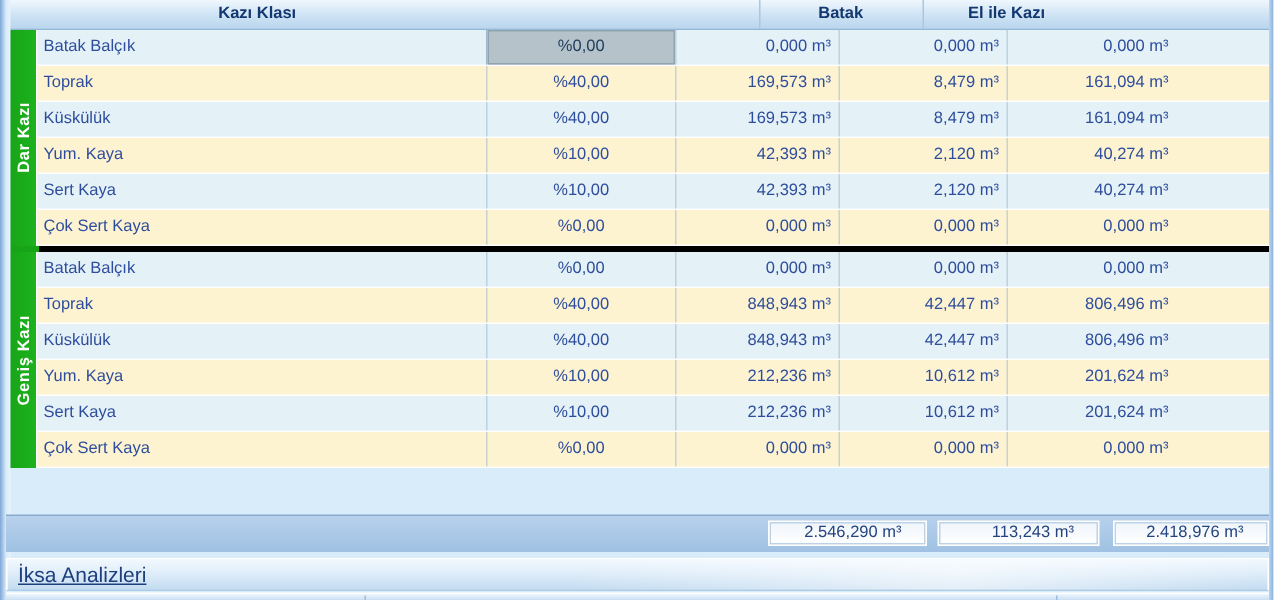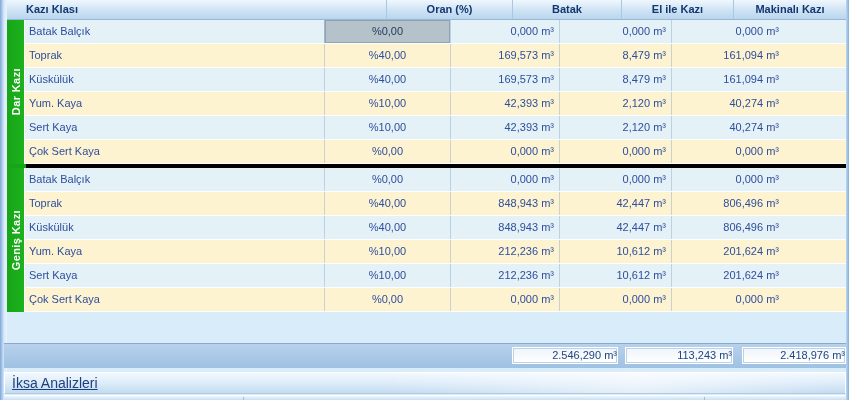--- a/index.html
+++ b/index.html
@@ -54,21 +54,21 @@
   .gsep-gap{width:19px;background:var(--group-band-green,#17a517);}
   .gsep-line{flex:1;background:var(--group-separator-black,#000);}
 
   
   .totals-band{position:absolute;left:4px;top:343px;width:842px;height:25px;
     background:linear-gradient(#b8d1ec,#9fc1e2);
     border-top:1px solid #87a9cc;box-sizing:border-box;}
   .total-box{position:absolute;top:3px;height:17px;box-sizing:border-box;
     background:linear-gradient(#eff5fb,#ffffff);
     border:1px solid #ffffff;box-shadow:inset 0 0 0 1px #bcd3e7;
-    font-size:11px;color:#24447f;text-align:right;line-height:15px;padding-right:0;}
+    font-size:11px;color:#24447f;text-align:right;line-height:15px;padding-right:16px;}
   .tb-miktar{left:508px;width:106px;}
   .tb-el{left:621px;width:108px;}
   .tb-mak{left:738px;width:104px;}
 
   
   .section-bar{position:absolute;left:4px;top:372px;width:842px;height:22px;box-sizing:border-box;
     background:linear-gradient(180deg,#f2f8fe 0%,#ddecf9 50%,#c3dbf0 100%);
     border:1px solid #ffffff;border-bottom:1px solid #aecbe6;
     color:#1d3f7e;font-size:14px;line-height:20px;padding-left:7px;text-decoration:underline;}
   .section-bar::after{content:"";position:absolute;right:0;top:0;width:55%;height:100%;
@@ -86,24 +86,22 @@
 </head>
 <body>
 
 <div class="window">
   <div class="edge-left"></div>
 
   <div class="grid">
 
     <div class="grid-header">
       <div class="hcell h-name">Kazı Klası</div>
-      <div class="hcell h-oran">Oran (%)</div>
       <div class="hcell h-mik">Batak</div>
       <div class="hcell h-el">El ile Kazı</div>
-      <div class="hcell h-mak">Makinalı Kazı</div>
     </div>
 
     <div class="group">
       <div class="gband">
         <span class="vtext">Dar Kazı</span>
       </div>
       <div class="grows">
         <div class="t-row row-blue">
           <div class="cell c-name">Batak Balçık</div>
           <div class="cell c-oran sel">%0,00</div>

